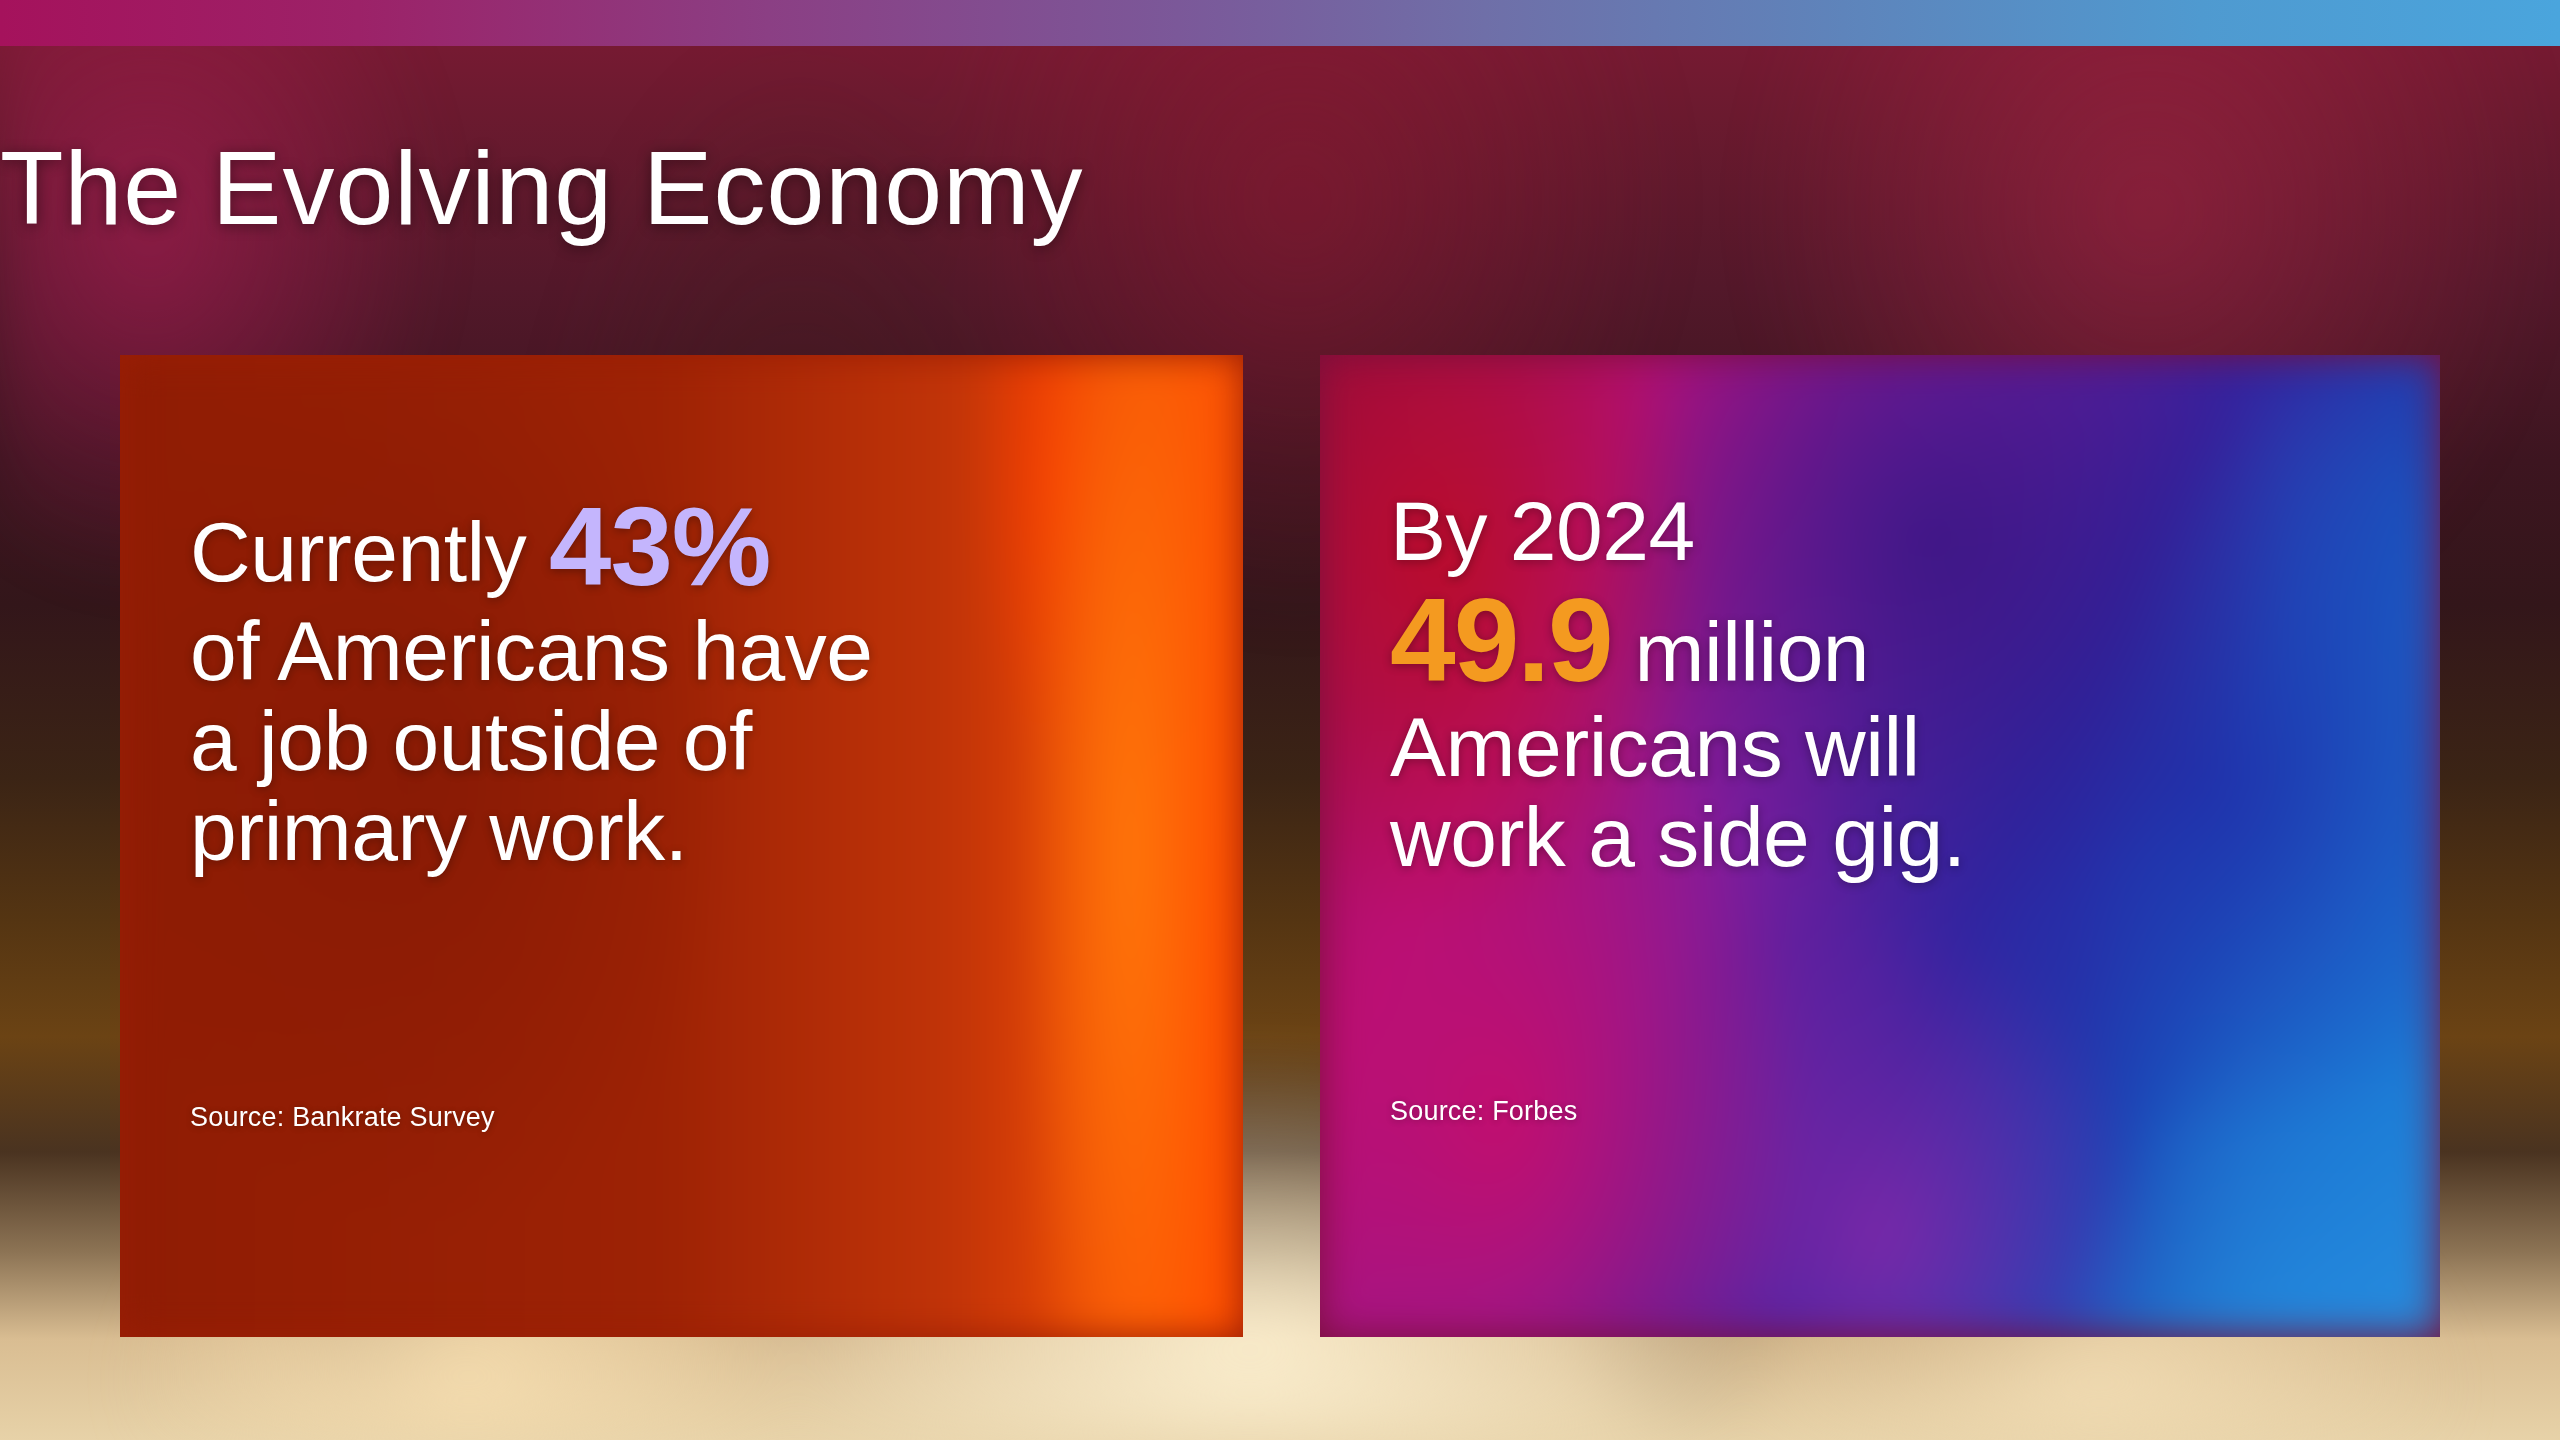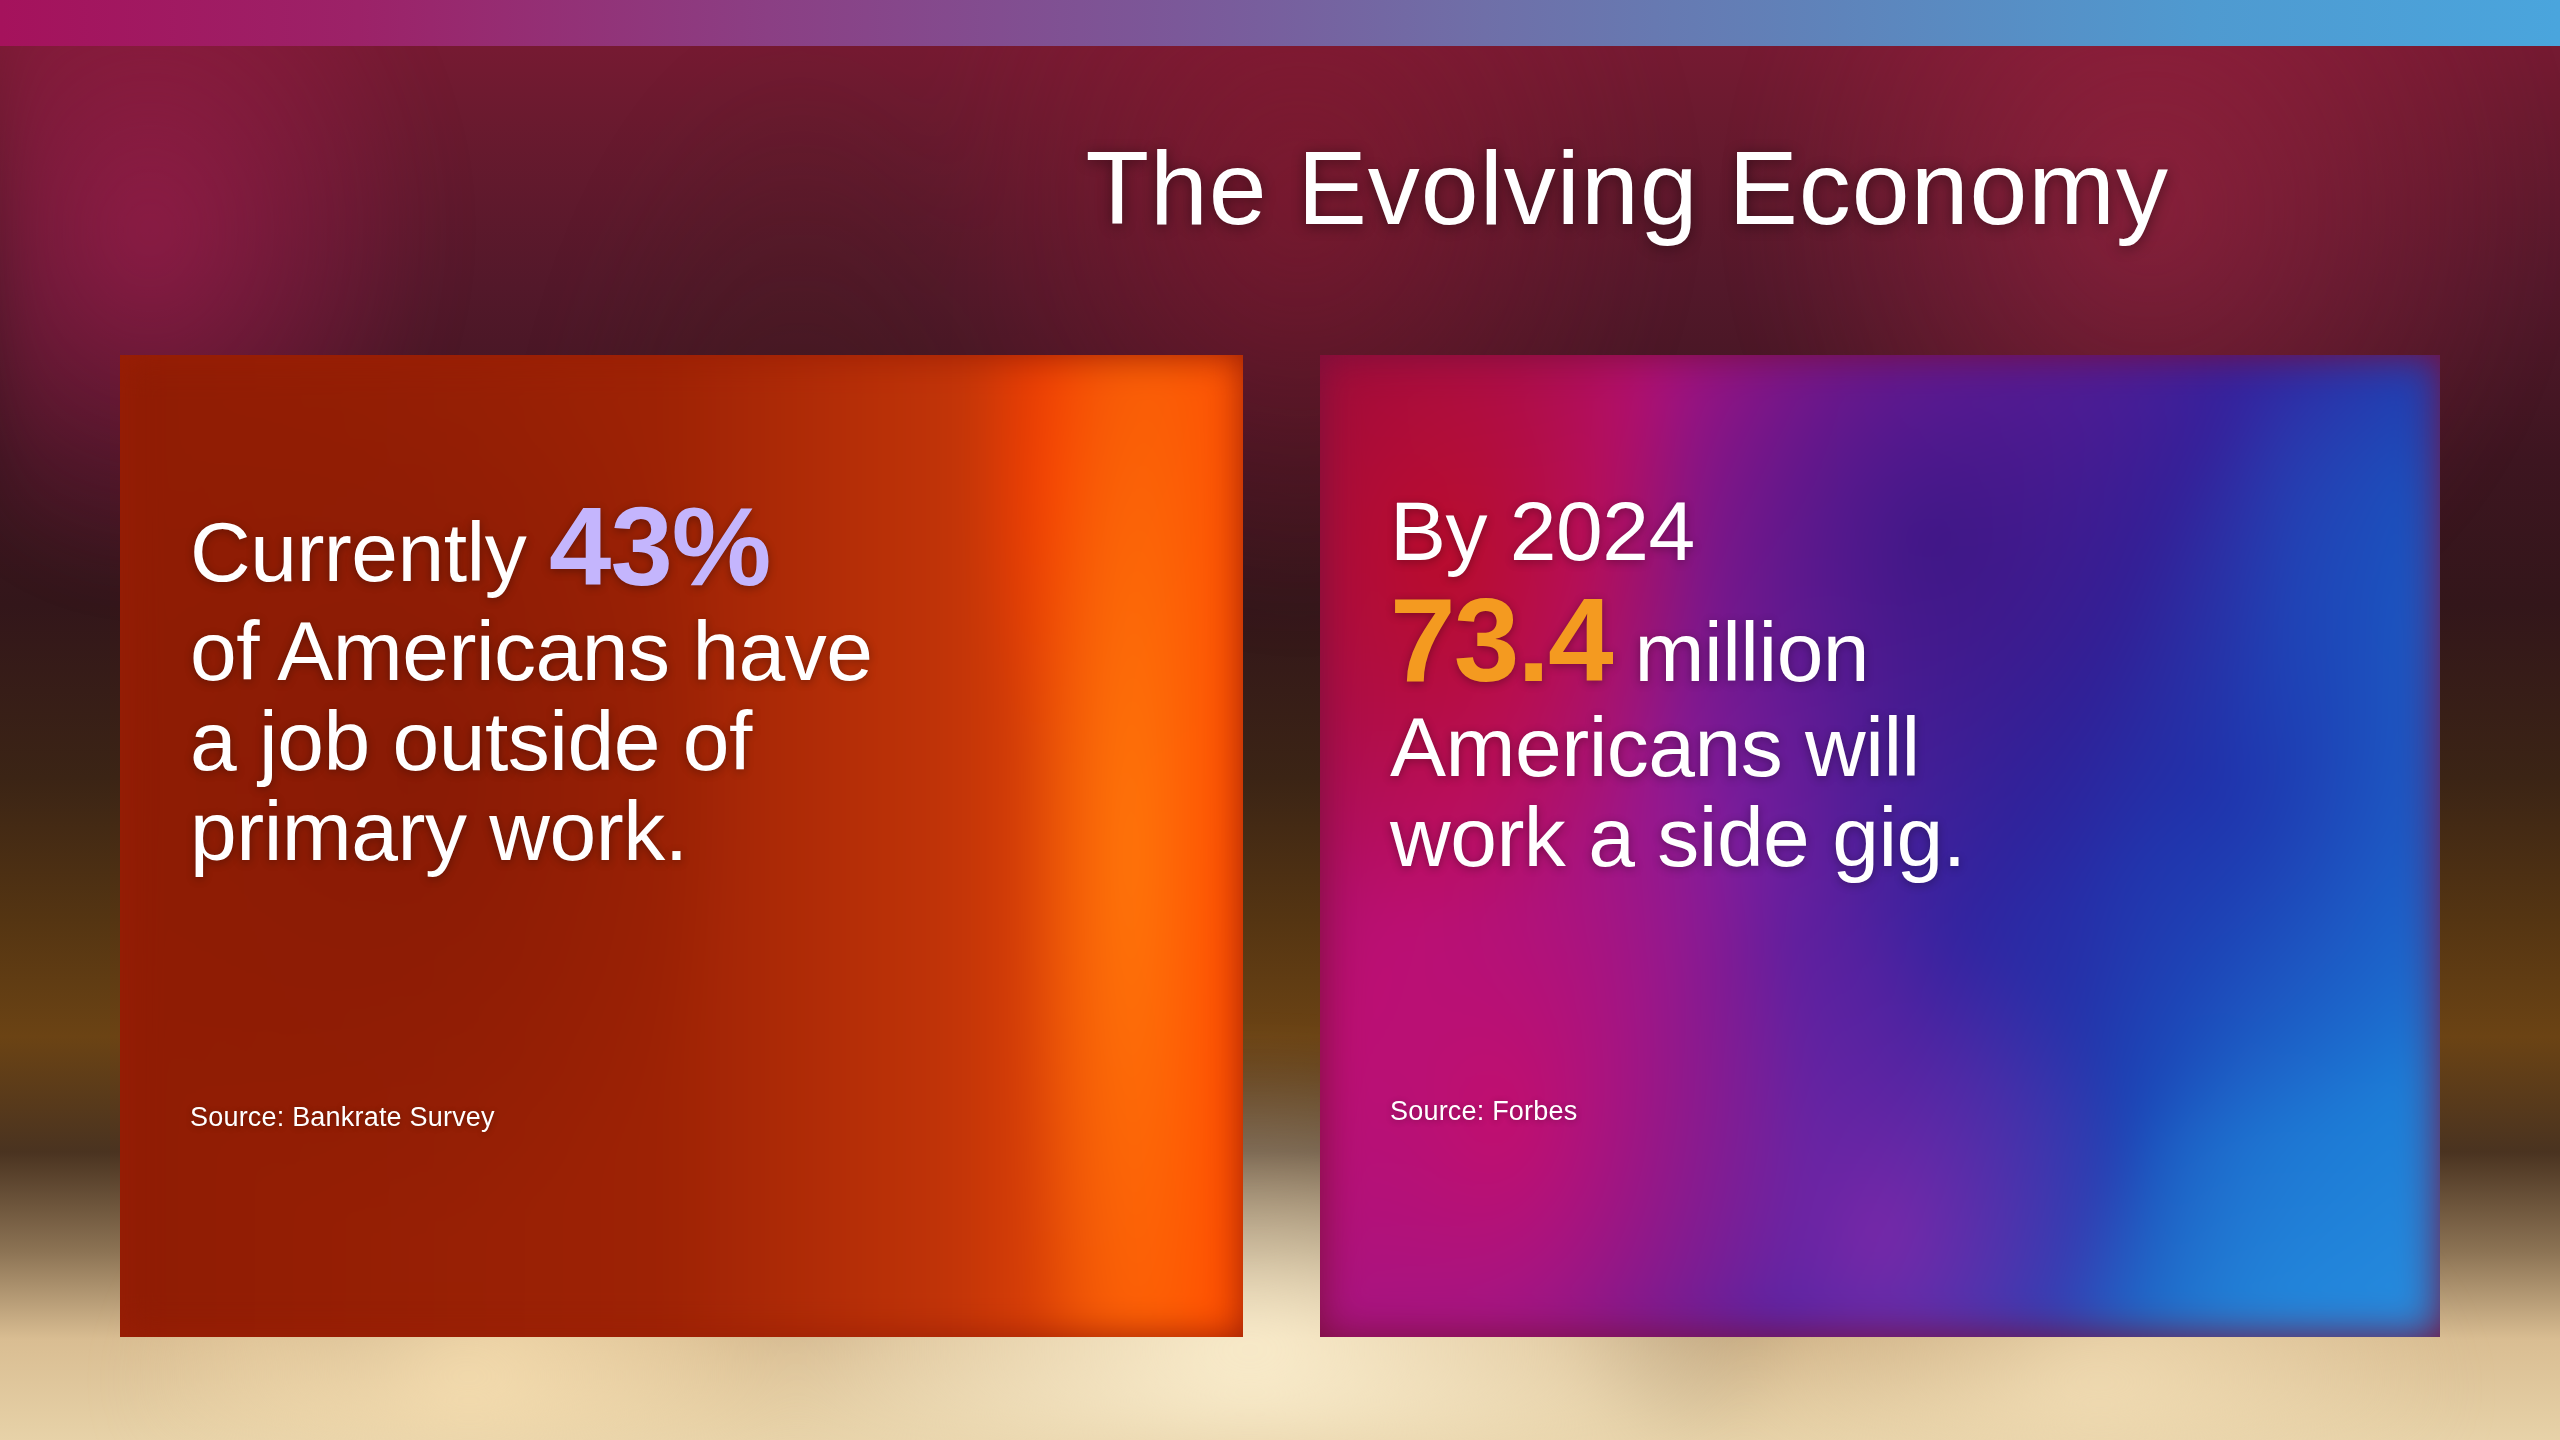--- a/index.html
+++ b/index.html
@@ -55,21 +55,21 @@
   .top-strip {
     position:absolute; left:0; top:0;
     width:2560px; height:46px;
     background:linear-gradient(to right, #a5125c 0%, #9c2268 14%, #8b3f84 30%, #7b5899 46%, #6f6fa8 58%, #5e84bb 72%, #4f9ad0 86%, #4aa5dd 100%);
   }
 
   
   .title {
     position:absolute; left:0; top:134px;
     width:2169px;
-    text-align:right;
+    text-align:left;
     font-size:104px;
     font-weight:300;
     letter-spacing:1px;
     color:#ffffff;
     line-height:1.05;
     text-shadow:0 2px 14px rgba(0,0,0,.45);
     white-space:nowrap;
   }
 
   
@@ -182,21 +182,21 @@
       </div>
       <div class="source">Source: Bankrate Survey</div>
     </div>
   </div>
 
   <div class="card card-right">
     <div class="glow"></div>
     <div class="card-inner">
       <div class="card-text">
         <div class="stat-line">By 2024</div>
-        <div class="stat-line"><span class="hl-big">73.4</span><span> million</span></div>
+        <div class="stat-line"><span class="hl-big">49.9</span><span> million</span></div>
         <div class="stat-line">Americans will</div>
         <div class="stat-line">work a side gig.</div>
       </div>
       <div class="source">Source: Forbes</div>
     </div>
   </div>
 
 </div>
 
 </body></html>

